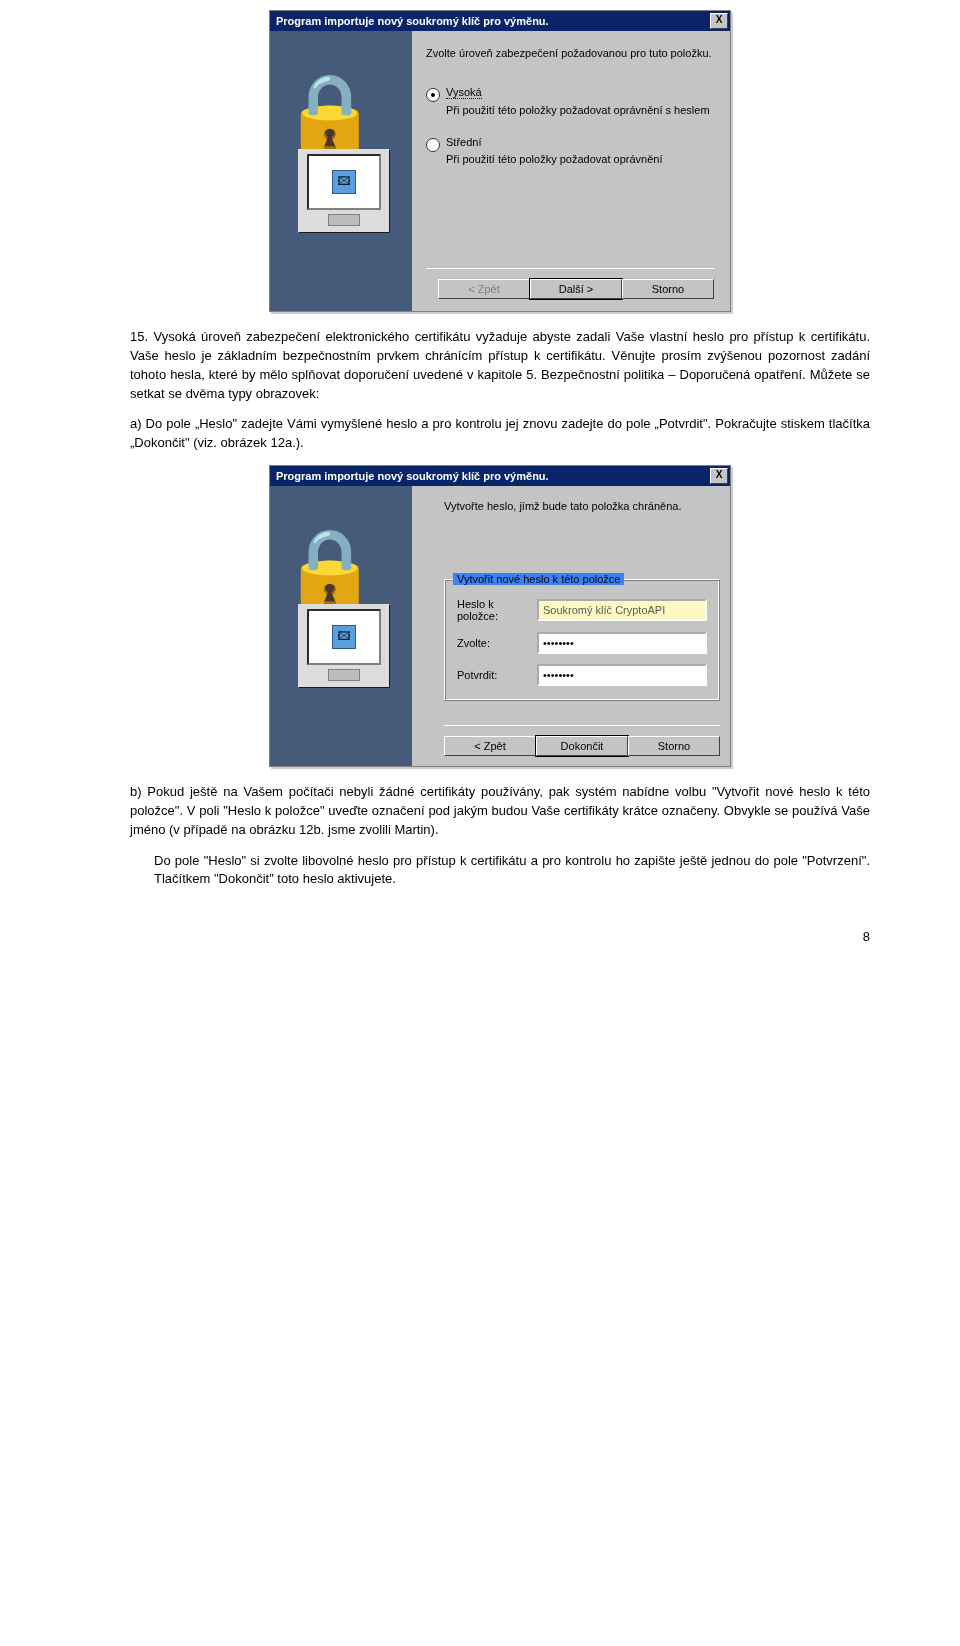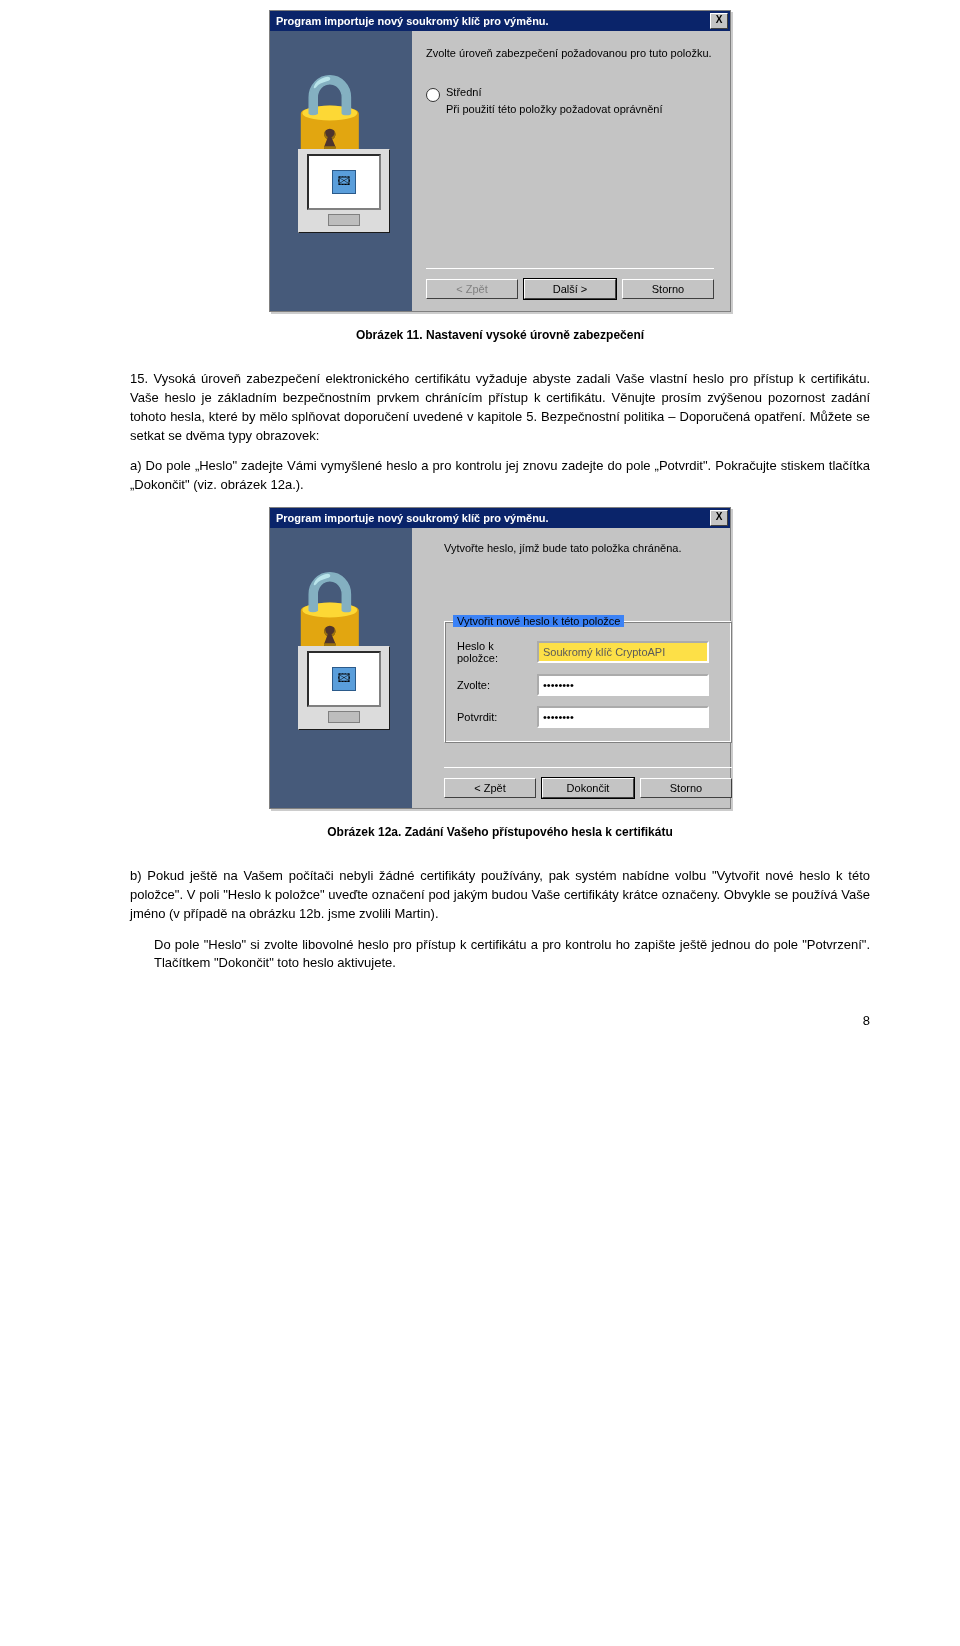--- a/index.html
+++ b/index.html
@@ -135,21 +135,20 @@
   }
   .radio-label-wrap { display: flex; flex-direction: column; }
   .radio-title { border-bottom: 1px dotted #000; display: inline-block; width: fit-content; }
   .radio-desc { margin-top: 3px; line-height: 1.5; }
   .button-row {
     margin-top: auto;
     border-top: 1px solid #fff;
     padding-top: 10px;
     display: flex;
     justify-content: flex-end;
-    gap: 6px;
   }
   .win-btn {
     min-width: 70px;
     padding: 3px 10px;
     background: #c4c4c4;
     border: 1px solid #fff;
     border-right-color: #404040;
     border-bottom-color: #404040;
     font-family: Tahoma, Arial, sans-serif;
     font-size: 11px;
@@ -195,21 +194,21 @@
     max-width: 160px;
     height: 18px;
     border: 2px inset #fff;
     background: #fff;
     padding: 0 4px;
     font-size: 11px;
     font-family: Arial;
     line-height: 18px;
     overflow: hidden;
   }
-  .text-input.disabled { background: #fde047; color: #5a5a5a; }
+  .text-input.disabled { background: #fef9c3; color: #5a5a5a; }
   .page-num {
     text-align: right;
     font-size: 13px;
     margin-top: 40px;
   }
   .dialog2-main { display:flex; }
   .dialog2-content { flex:1; padding:12px 16px 10px 32px; font-family: Tahoma, Arial, sans-serif; font-size:11px; display:flex; flex-direction:column;}
 </style>
 </head>
 <body>
@@ -227,39 +226,47 @@
         <div class="monitor-wrap">
           <div class="monitor-screen">
               <div class="mini-icon">🖾</div>
             </div>
           <div class="monitor-base"></div>
         </div>
       </div>
       <div class="content-panel">
         <div class="intro">Zvolte úroveň zabezpečení požadovanou pro tuto položku.</div>
 
+        <div class="radio-row">
+          <div class="radio">
+              <div class="dot"></div>
+            </div>
+          <div class="radio-label-wrap">
+            <span class="radio-title">Vysoká</span>
+            <span class="radio-desc">Při použití této položky požadovat oprávnění s heslem</span>
+          </div>
+        </div>
 
         <div class="radio-row">
           <div class="radio"></div>
           <div class="radio-label-wrap">
             <span class="radio-title" style="border:none">Střední</span>
             <span class="radio-desc">Při použití této položky požadovat oprávnění</span>
           </div>
         </div>
 
         <div class="button-row">
           <div class="win-btn disabled">&lt; Zpět</div>
           <div class="win-btn default">Další &gt;</div>
           <div class="win-btn">Storno</div>
         </div>
       </div>
     </div>
   </div>
 
-  <div class="caption">Obrázek 11. Nastavení vysoké úrovně zabezpečení</div>
 
   <div class="para">15. Vysoká úroveň zabezpečení elektronického certifikátu vyžaduje abyste zadali Vaše vlastní heslo pro přístup k certifikátu. Vaše heslo je základním bezpečnostním prvkem chránícím přístup k certifikátu. Věnujte prosím zvýšenou pozornost zadání tohoto hesla, které by mělo splňovat doporučení uvedené v kapitole 5. Bezpečnostní politika – Doporučená opatření. Můžete se setkat se dvěma typy obrazovek:</div>
   <div class="para list-item-a">a) Do pole „Heslo" zadejte Vámi vymyšlené heslo a pro kontrolu jej znovu zadejte do pole „Potvrdit". Pokračujte stiskem tlačítka „Dokončit" (viz. obrázek 12a.).</div>
 
   <div class="dialog">
     <div class="titlebar">
       <span class="titlebar-text">Program importuje nový soukromý klíč pro výměnu.</span>
       <div class="close-btn">X</div>
     </div>
     <div class="dialog2-main">
@@ -295,19 +302,18 @@
 
         <div class="button-row">
           <div class="win-btn">&lt; Zpět</div>
           <div class="win-btn default">Dokončit</div>
           <div class="win-btn">Storno</div>
         </div>
       </div>
     </div>
   </div>
 
-  <div class="caption">Obrázek 12a. Zadání Vašeho přístupového hesla k certifikátu</div>
 
   <div class="para list-item-b" style="padding-left:0">b) Pokud ještě na Vašem počítači nebyli žádné certifikáty používány, pak systém nabídne volbu "Vytvořit nové heslo k této položce". V poli "Heslo k položce" uveďte označení pod jakým budou Vaše certifikáty krátce označeny. Obvykle se používá Vaše jméno (v případě na obrázku 12b. jsme zvolili Martin).</div>
   <div class="para" style="padding-left:24px">Do pole "Heslo" si zvolte libovolné heslo pro přístup k certifikátu a pro kontrolu ho zapište ještě jednou do pole "Potvrzení". Tlačítkem "Dokončit" toto heslo aktivujete.</div>
 
   <div class="page-num">8</div>
 </div>
 
 </body></html>

